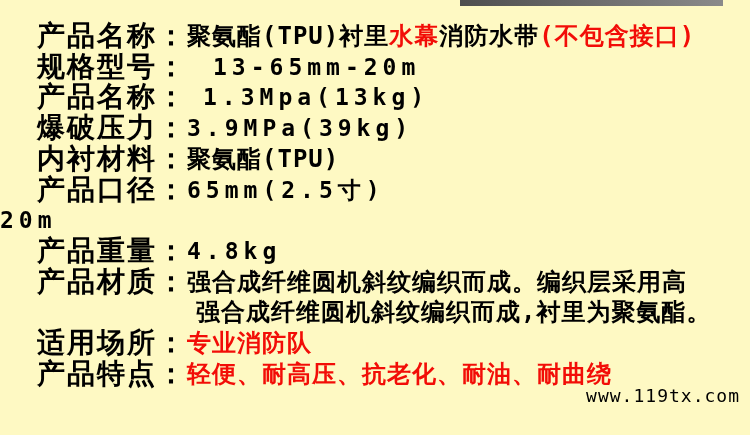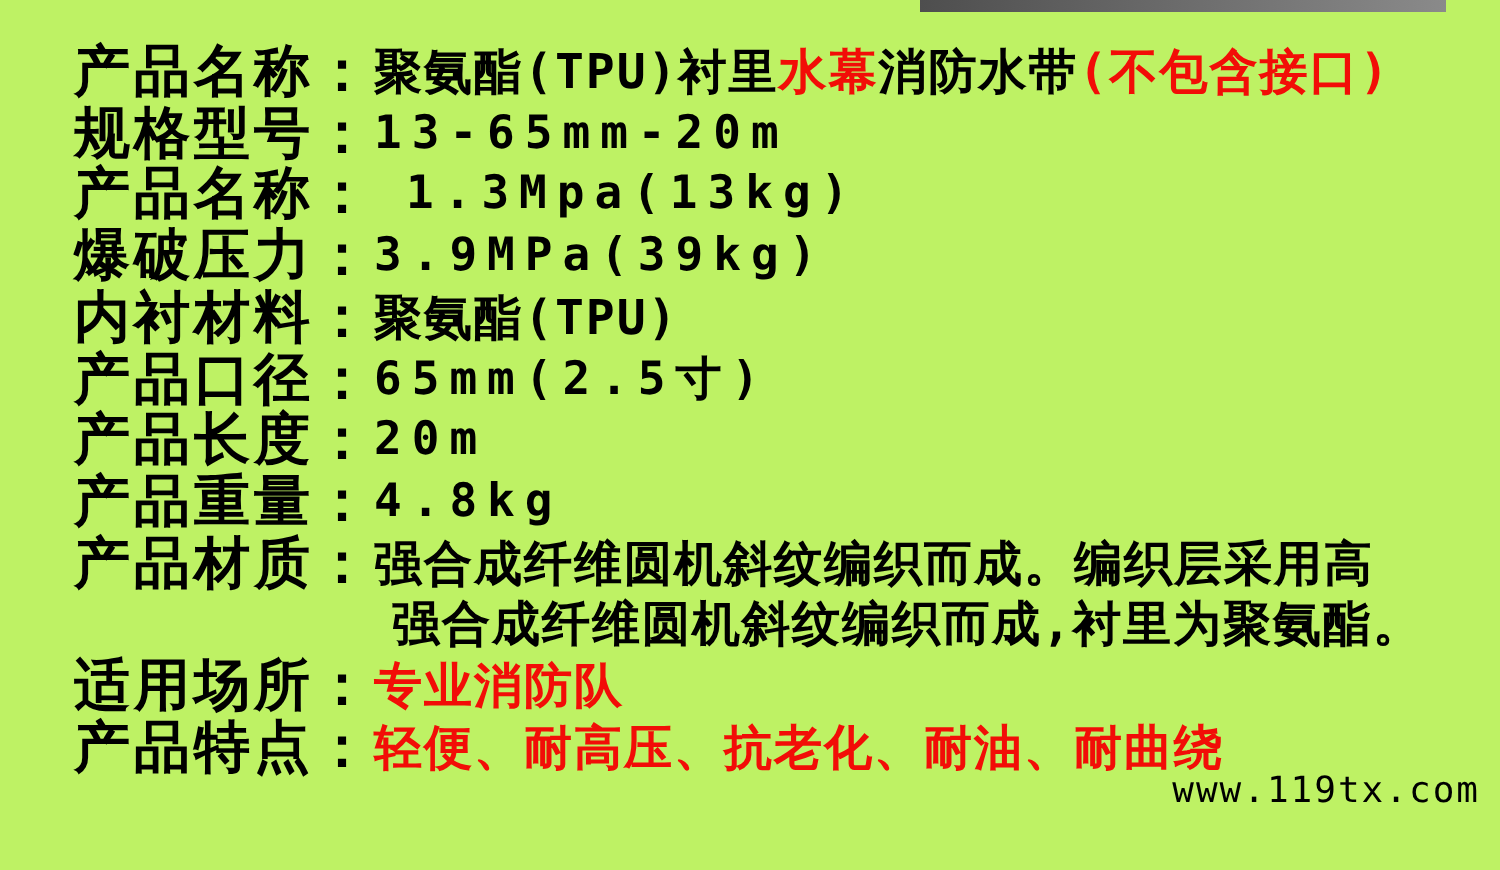--- a/index.html
+++ b/index.html
@@ -1,19 +1,19 @@
 <!DOCTYPE html>
 <html><head>
 <meta charset="utf-8">
 <style>
   html,body{margin:0;padding:0;background:#ffffff;}
   .canvas{
     position:relative;
     width:750px;height:435px;
-    background:#bef264;
+    background:#fef9c3;
     overflow:hidden;
     font-family:"Liberation Sans","DejaVu Sans",sans-serif;
   }
   .top-bar{
     position:absolute;left:460px;top:0;
     width:263px;height:6px;
     background:linear-gradient(90deg,#4e4e4e,#8a8a8a);
   }
   .rows{position:absolute;left:0;top:21px;width:100%;}
   .row{display:flex;align-items:flex-start;}
@@ -59,21 +59,21 @@
   <div class="row">
     <div class="label">产品名称：</div>
     <div class="value">
           <div class="vline"><span style="color: rgb(0, 0, 0);">聚氨酯(TPU)衬里</span><span style="color: rgb(242, 13, 7);">水幕</span><span style="color: rgb(0, 0, 0);">消防水带</span><span style="color: rgb(242, 13, 7); text-align: right;">(不包含接口)</span></div>
         </div>
   </div>
 
   <div class="row">
     <div class="label">规格型号：</div>
     <div class="value wide">
-          <div class="vline"><span style="color: rgb(0, 0, 0);">13-65mm-20m</span></div>
+          <div class="vline"><span style="color: rgb(0, 0, 0); margin-left: 26px;">13-65mm-20m</span></div>
         </div>
   </div>
 
   <div class="row">
     <div class="label">产品名称：</div>
     <div class="value wide">
           <div class="vline"><span style="color: rgb(0, 0, 0); margin-left: 16px;">1.3Mpa(13kg)</span></div>
         </div>
   </div>
 
@@ -92,21 +92,20 @@
   </div>
 
   <div class="row">
     <div class="label">产品口径：</div>
     <div class="value wide">
           <div class="vline"><span style="color: rgb(0, 0, 0);">65mm(2.5寸)</span></div>
         </div>
   </div>
 
   <div class="row">
-    <div class="label">产品长度：</div>
     <div class="value wide">
           <div class="vline"><span style="color: rgb(0, 0, 0);">20m</span></div>
         </div>
   </div>
 
   <div class="row">
     <div class="label">产品重量：</div>
     <div class="value wide">
           <div class="vline"><span style="color: rgb(0, 0, 0);">4.8kg</span></div>
         </div>

